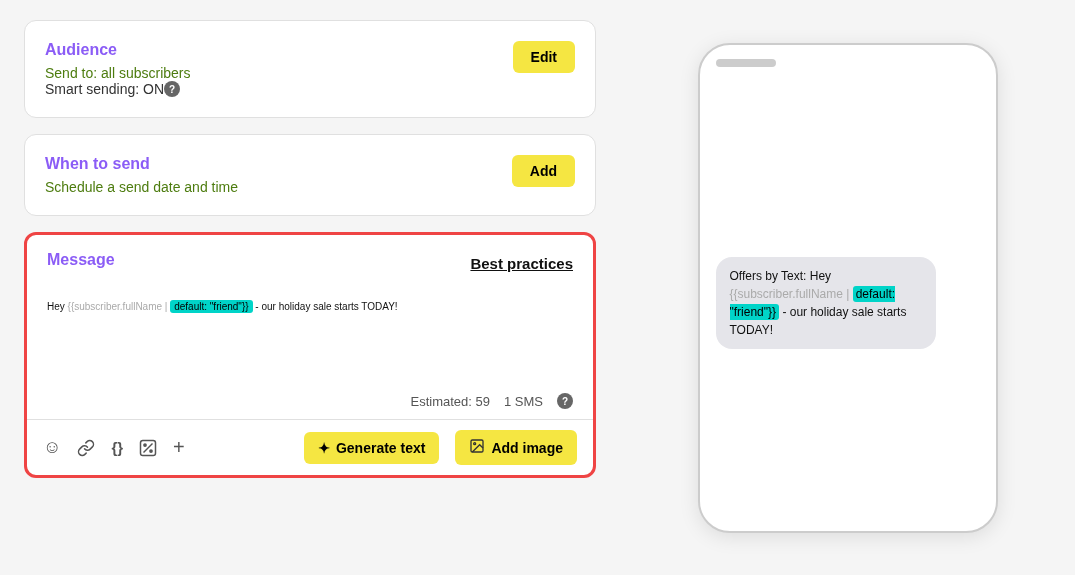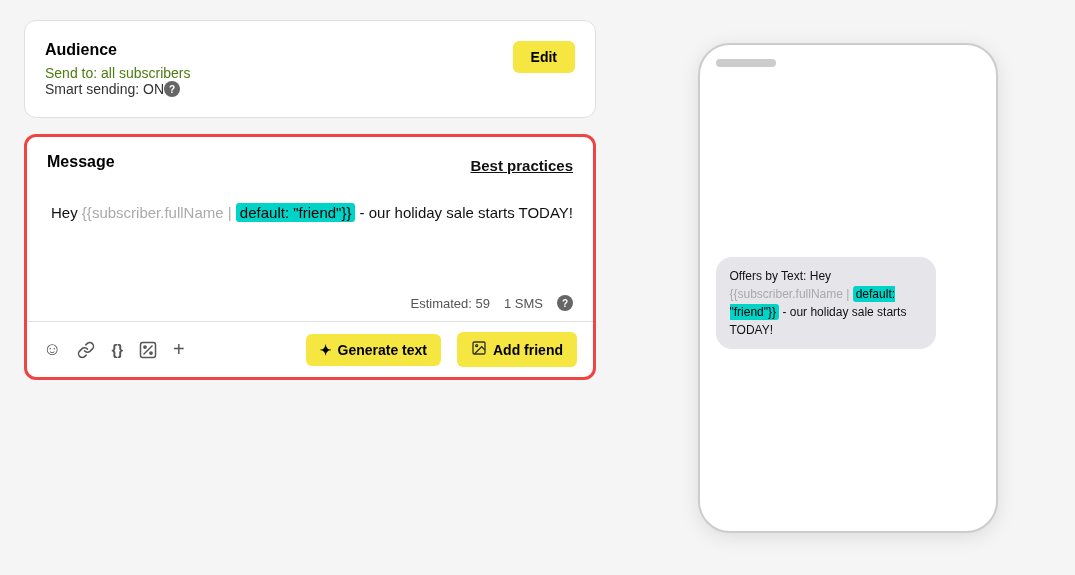--- a/index.html
+++ b/index.html
@@ -31,21 +31,21 @@
 
     .card-header {
       display: flex;
       justify-content: space-between;
       align-items: flex-start;
     }
 
     .card-title {
       font-weight: 700;
       font-size: 16px;
-      color: #000000;
+      color: #8b5cf6;
       margin-bottom: 6px;
     }
 
     .card-subtitle {
       font-size: 14px;
       color: #4d7c0f;
       text-align: center;
     }
 
     .card-meta {
@@ -101,24 +101,23 @@
       font-size: 15px;
       font-weight: 600;
       color: #111;
       text-decoration: underline;
       cursor: pointer;
     }
 
     .message-body {
       padding: 12px 20px 8px;
       min-height: 100px;
-      font-size: 15px;
+      font-size: 10px;
       color: #111;
       line-height: 1.6;
-      text-align: right;
     }
 
     .highlight-tag {
       background: #00d4c8;
       color: #000;
       padding: 1px 4px;
       border-radius: 3px;
     }
 
     .gray-text {
@@ -276,20 +275,29 @@
         <div class="card-subtitle">Send to: all subscribers</div>
         <div class="card-meta">
           <span>Smart sending: ON</span>
           <span class="help-icon">?</span>
         </div>
       </div>
       <button class="btn-yellow">Edit</button>
     </div>
   </div>
 
+  <div class="card">
+    <div class="card-header">
+      <div>
+        <div class="card-title">When to send</div>
+        <div class="card-subtitle">Schedule a send date and time</div>
+      </div>
+      <button class="btn-yellow">Add</button>
+    </div>
+  </div>
 
   <div class="message-card">
     <div class="message-card-header">
       <div class="card-title">Message</div>
       <span class="best-practices-link">Best practices</span>
     </div>
 
     <div class="message-body">
       <span>Hey </span><span class="gray-text">{{subscriber.fullName |</span> <span class="highlight-tag">default: "friend"}}</span><span> - our holiday sale starts TODAY!</span>
     </div>
@@ -324,21 +332,21 @@
         <span>Generate text</span>
       </button>
       <button class="btn-add-image">
         <span>
           <svg width="16" height="16" viewBox="0 0 24 24" fill="none" stroke="#333" stroke-width="2">
             <rect x="3" y="3" width="18" height="18" rx="2"></rect>
             <circle cx="8.5" cy="8.5" r="1.5"></circle>
             <polyline points="21 15 16 10 5 21"></polyline>
           </svg>
         </span>
-        <span>Add friend</span>
+        <span>Add image</span>
       </button>
     </div>
   </div>
 
 </div>
 
 <div class="right-panel">
   <div class="phone-mockup">
     <div class="phone-notch"></div>
 

